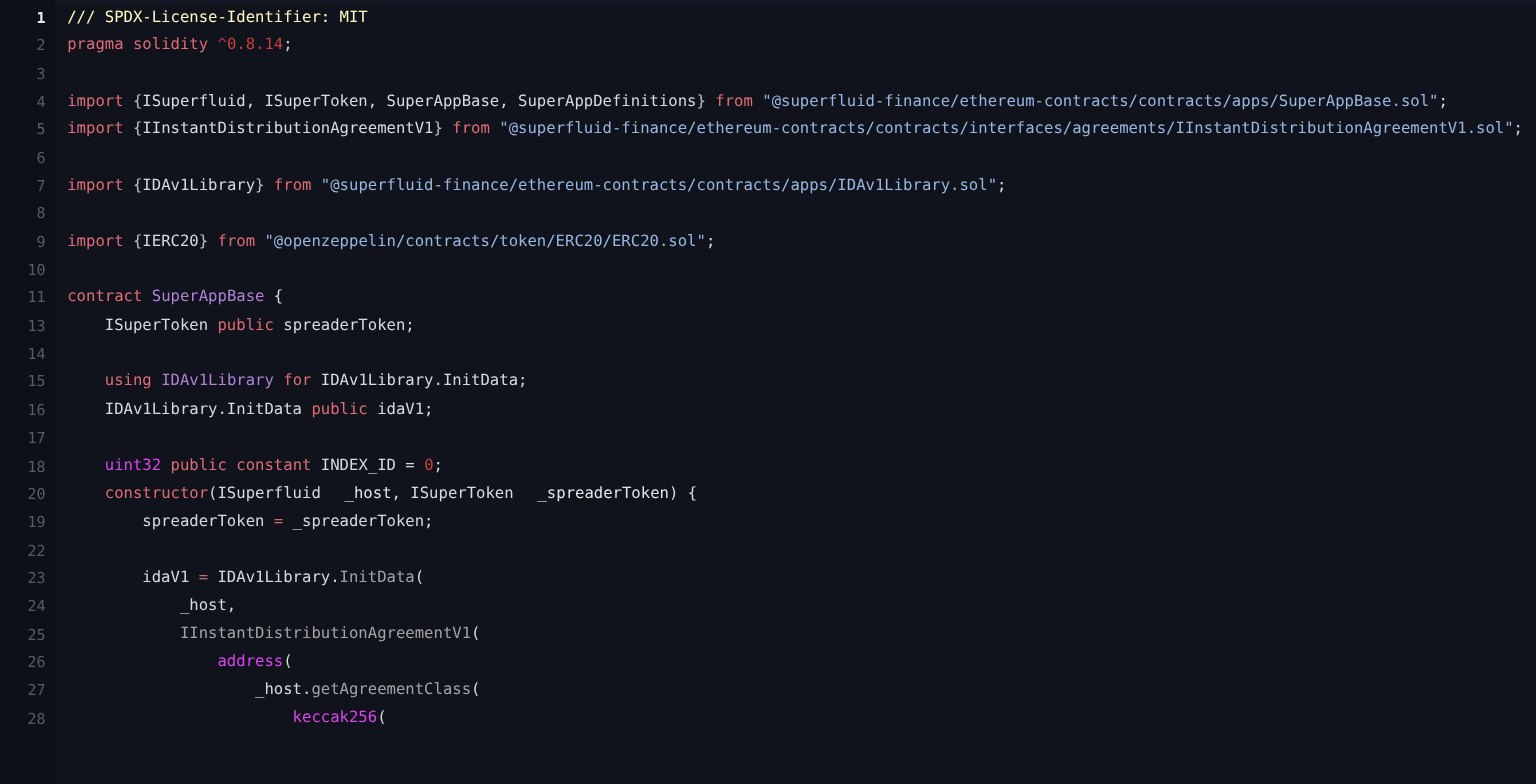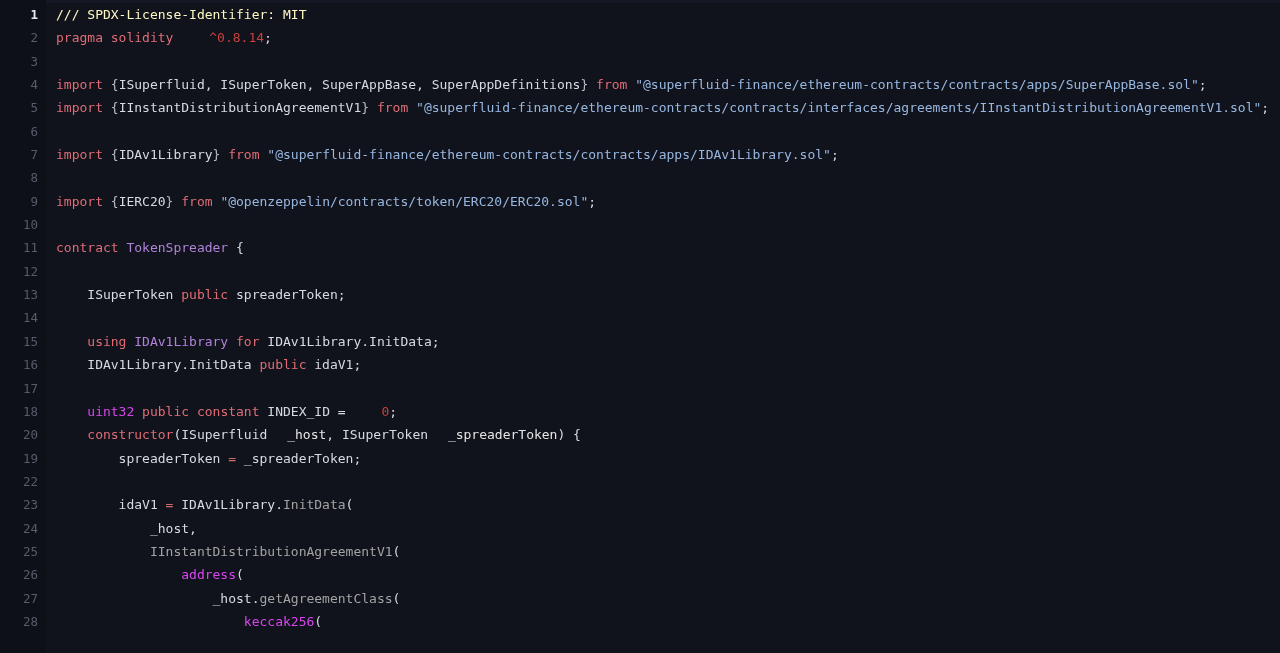--- a/index.html
+++ b/index.html
@@ -57,21 +57,21 @@
   }
   .code {
     position: absolute;
     left: 56px;
     top: 0;
     line-height: 23.35px;
     white-space: pre;
   }
   .cm  { color: #fef9c3; }
   .kw  { color: #e06c75; }
-  .num { color: #c9413f; margin-left: 28px; }
+  .num { color: #c9413f; }
   .str { color: #98b7e0; }
   .typ { color: #b182d8; }
   .bi  { color: #d946ef; }
   .fn  { color: #a3a3a3; }
   .par { color: #e5e5e5; margin-left: 12px; }
   .pl  { color: #d7dae0; }
   .pun { color: #b9bec9; }
   .op  { color: #cf6a6a; }
 </style>
 </head>
@@ -84,22 +84,21 @@
       <div class="line active"><span class="ln">1</span><span class="code"><span class="cm">/// SPDX-License-Identifier: MIT</span></span></div>
       <div class="line"><span class="ln">2</span><span class="code"><span class="kw">pragma</span><span class="pl"> </span><span class="kw">solidity</span><span class="pl"> </span><span class="num">^0.8.14</span><span class="pl">;</span></span></div>
       <div class="line"><span class="ln">3</span><span class="code"></span></div>
       <div class="line"><span class="ln">4</span><span class="code"><span class="kw">import</span><span class="pl"> </span><span class="pun">{</span><span class="pl">ISuperfluid, ISuperToken, SuperAppBase, SuperAppDefinitions</span><span class="pun">}</span><span class="pl"> </span><span class="kw">from</span><span class="pl"> </span><span class="str">"@superfluid-finance/ethereum-contracts/contracts/apps/SuperAppBase.sol"</span><span class="pl">;</span></span></div>
       <div class="line"><span class="ln">5</span><span class="code"><span class="kw">import</span><span class="pl"> </span><span class="pun">{</span><span class="pl">IInstantDistributionAgreementV1</span><span class="pun">}</span><span class="pl"> </span><span class="kw">from</span><span class="pl"> </span><span class="str">"@superfluid-finance/ethereum-contracts/contracts/interfaces/agreements/IInstantDistributionAgreementV1.sol"</span><span class="pl">;</span></span></div>
       <div class="line"><span class="ln">6</span><span class="code"></span></div>
       <div class="line"><span class="ln">7</span><span class="code"><span class="kw">import</span><span class="pl"> </span><span class="pun">{</span><span class="pl">IDAv1Library</span><span class="pun">}</span><span class="pl"> </span><span class="kw">from</span><span class="pl"> </span><span class="str">"@superfluid-finance/ethereum-contracts/contracts/apps/IDAv1Library.sol"</span><span class="pl">;</span></span></div>
       <div class="line"><span class="ln">8</span><span class="code"></span></div>
       <div class="line"><span class="ln">9</span><span class="code"><span class="kw">import</span><span class="pl"> </span><span class="pun">{</span><span class="pl">IERC20</span><span class="pun">}</span><span class="pl"> </span><span class="kw">from</span><span class="pl"> </span><span class="str">"@openzeppelin/contracts/token/ERC20/ERC20.sol"</span><span class="pl">;</span></span></div>
       <div class="line"><span class="ln">10</span><span class="code"></span></div>
-      <div class="line"><span class="ln">11</span><span class="code"><span class="kw">contract</span><span class="pl"> </span><span class="typ">TokenSpreader</span><span class="pl"> {</span></span></div>
-      <div class="line"><span class="ln">12</span><span class="code"></span></div>
+      <div class="line"><span class="ln">11</span><span class="code"><span class="kw">contract</span><span class="pl"> </span><span class="typ">SuperAppBase</span><span class="pl"> {</span></span></div>
       <div class="line"><span class="ln">13</span><span class="code"><span class="pl">    ISuperToken </span><span class="kw">public</span><span class="pl"> spreaderToken;</span></span></div>
       <div class="line"><span class="ln">14</span><span class="code"></span></div>
       <div class="line"><span class="ln">15</span><span class="code"><span class="pl">    </span><span class="kw">using</span><span class="pl"> </span><span class="typ">IDAv1Library</span><span class="pl"> </span><span class="kw">for</span><span class="pl"> IDAv1Library.InitData;</span></span></div>
       <div class="line"><span class="ln">16</span><span class="code"><span class="pl">    IDAv1Library.InitData </span><span class="kw">public</span><span class="pl"> idaV1;</span></span></div>
       <div class="line"><span class="ln">17</span><span class="code"></span></div>
       <div class="line"><span class="ln">18</span><span class="code"><span class="pl">    </span><span class="bi">uint32</span><span class="pl"> </span><span class="kw">public</span><span class="pl"> </span><span class="kw">constant</span><span class="pl"> INDEX_ID = </span><span class="num">0</span><span class="pl">;</span></span></div>
       <div class="line"><span class="ln">20</span><span class="code"><span class="pl">    </span><span class="kw">constructor</span><span class="pl">(ISuperfluid </span><span class="par">_host</span><span class="pl">, ISuperToken </span><span class="par">_spreaderToken</span><span class="pl">) {</span></span></div>
       <div class="line"><span class="ln">19</span><span class="code"><span class="pl">        spreaderToken </span><span class="op">=</span><span class="pl"> _spreaderToken;</span></span></div>
       <div class="line"><span class="ln">22</span><span class="code"></span></div>
       <div class="line"><span class="ln">23</span><span class="code"><span class="pl">        idaV1 </span><span class="op">=</span><span class="pl"> IDAv1Library.</span><span class="fn">InitData</span><span class="pl">(</span></span></div>

